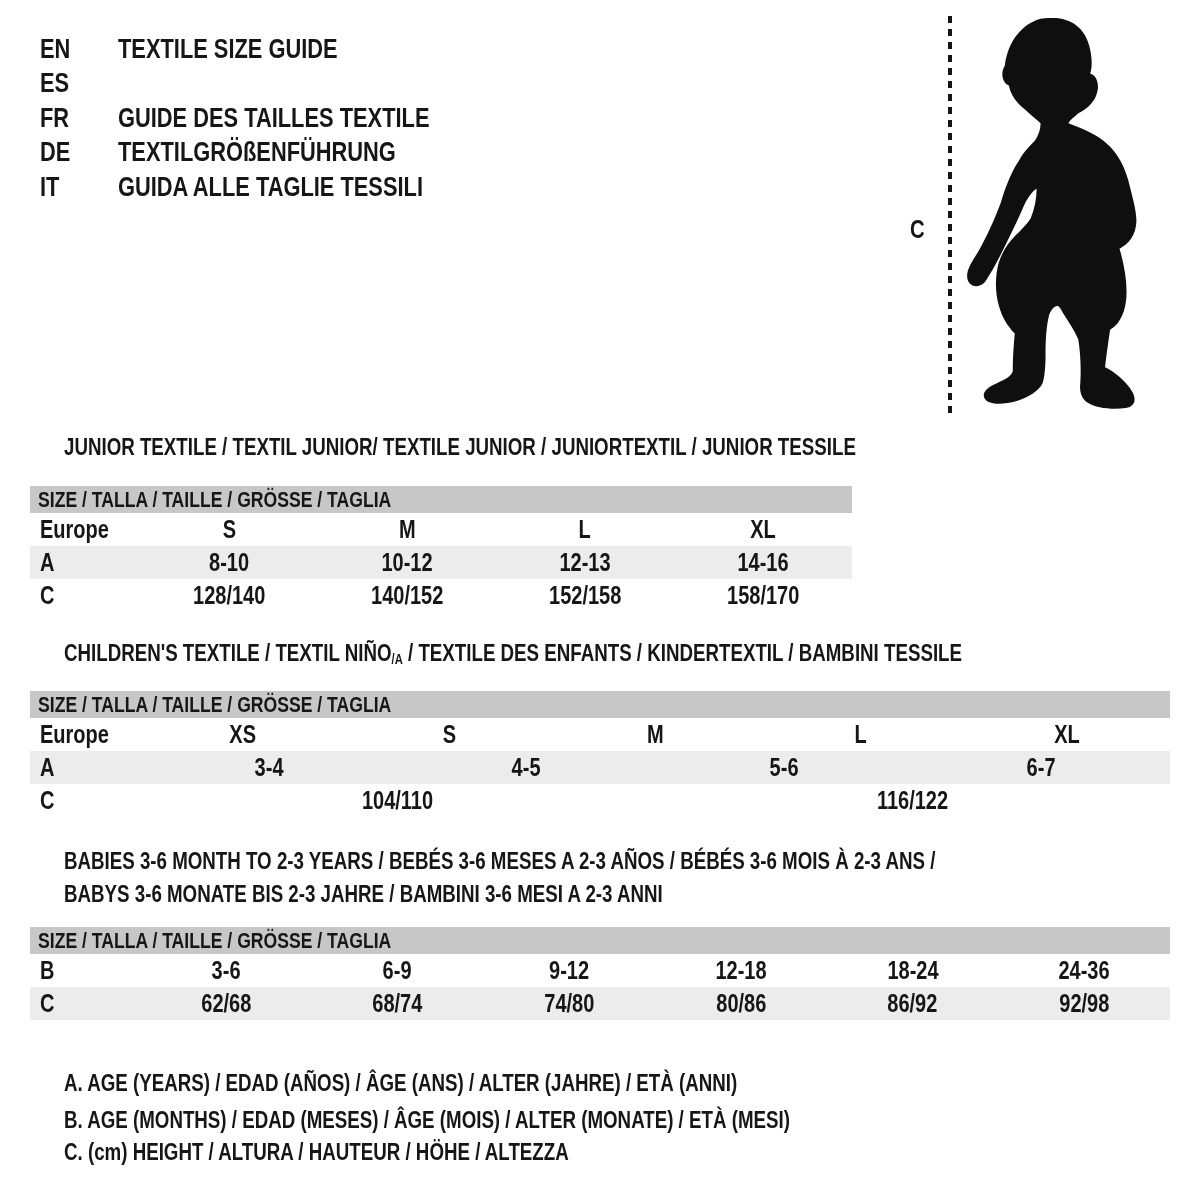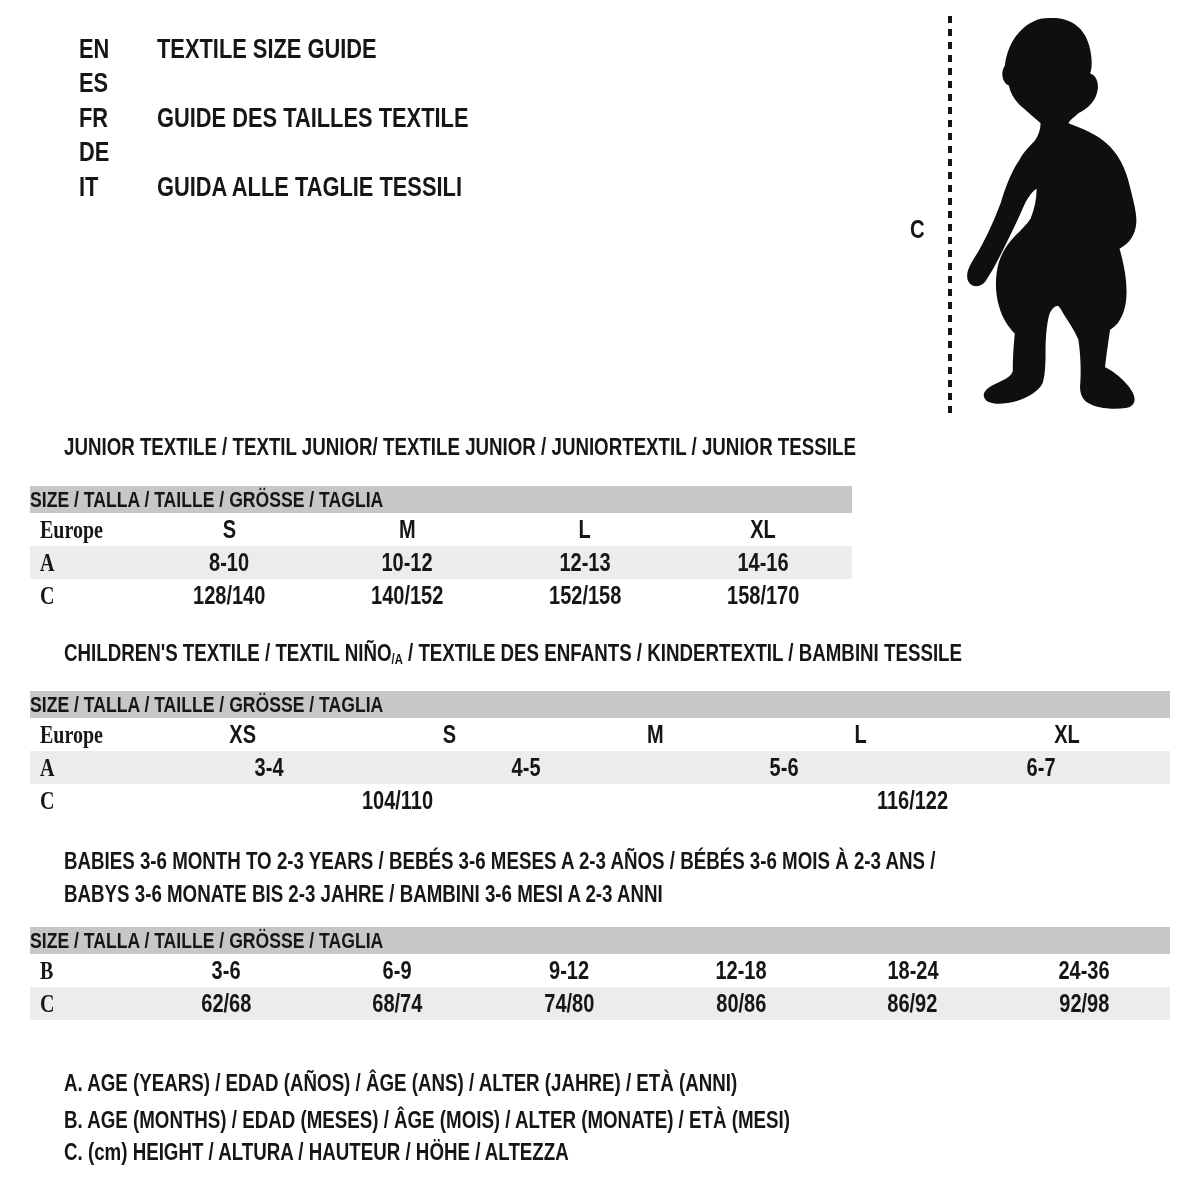--- a/index.html
+++ b/index.html
@@ -12,63 +12,64 @@
     -webkit-font-smoothing:antialiased;
   }
 
   
   .cx  { display:inline-block; transform:scaleX(.78); transform-origin:0 50%; white-space:nowrap; }
   .cx8 { display:inline-block; transform:scaleX(.80); transform-origin:0 50%; white-space:nowrap; }
   .cxc { display:inline-block; transform:scaleX(.80); transform-origin:50% 50%; white-space:nowrap; }
 
   
   .lang-row { position:absolute; left:40px; display:flex; font-size:28px; }
-  .lang-code { width:78px;margin-left:39px; }
+  .lang-code { width:78px; }
   .lang-label { }
 
   
   .dash-line {
     position:absolute; left:948px; top:16px; width:4px; height:402px;
     background:repeating-linear-gradient(to bottom, #151515 0 7px, transparent 7px 13px);
   }
   .marker-c { position:absolute; left:910px; top:214px; font-size:26px; }
 
   
   .sec-title { position:absolute; left:40px; font-size:24px;margin-left:24px; }
   .sub-a { font-size:0.60em; vertical-align:-0.18em; letter-spacing:0; }
 
   
   .stable { position:absolute; left:30px; }
   .thead {
     height:27px; background:#c7c7c7; display:flex; align-items:center;
-    padding-left:0; font-size:22px;
+    padding-left:8px; font-size:22px;
   }
   .trow { height:33px; display:flex; align-items:center; font-size:25px; }
   .trow.shaded { background:#ececec; }
-  .cell-label { width:110px; padding-left:10px;font-family:Liberation Serif, serif; }
+  .cell-label { width:110px; padding-left:10px; }
   .cell { flex:1; display:flex; justify-content:center; align-items:center; text-align:center; }
 
   svg.toddler { position:absolute; left:958px; top:12px; }
 </style>
 </head>
 <body>
 
 <div class="lang-row" style="top:33px">
   <span class="lang-code"><span class="cx">EN</span></span>
   <span class="lang-label"><span class="cx">TEXTILE SIZE GUIDE</span></span>
 </div>
 <div class="lang-row" style="top:67px">
   <span class="lang-code"><span class="cx">ES</span></span>
 </div>
 <div class="lang-row" style="top:102px">
   <span class="lang-code"><span class="cx">FR</span></span>
   <span class="lang-label"><span class="cx">GUIDE DES TAILLES TEXTILE</span></span>
 </div>
 <div class="lang-row" style="top:136px">
   <span class="lang-code"><span class="cx">DE</span></span>
+  <span class="lang-label"><span class="cx">TEXTILGRÖßENFÜHRUNG</span></span>
 </div>
 <div class="lang-row" style="top:171px">
   <span class="lang-code"><span class="cx">IT</span></span>
   <span class="lang-label"><span class="cx">GUIDA ALLE TAGLIE TESSILI</span></span>
 </div>
 
 <div class="dash-line"></div>
 <div class="marker-c"><span class="cx">C</span></div>
 
 <svg class="toddler" width="186" height="402" viewBox="0 0 185 405" aria-hidden="true">

